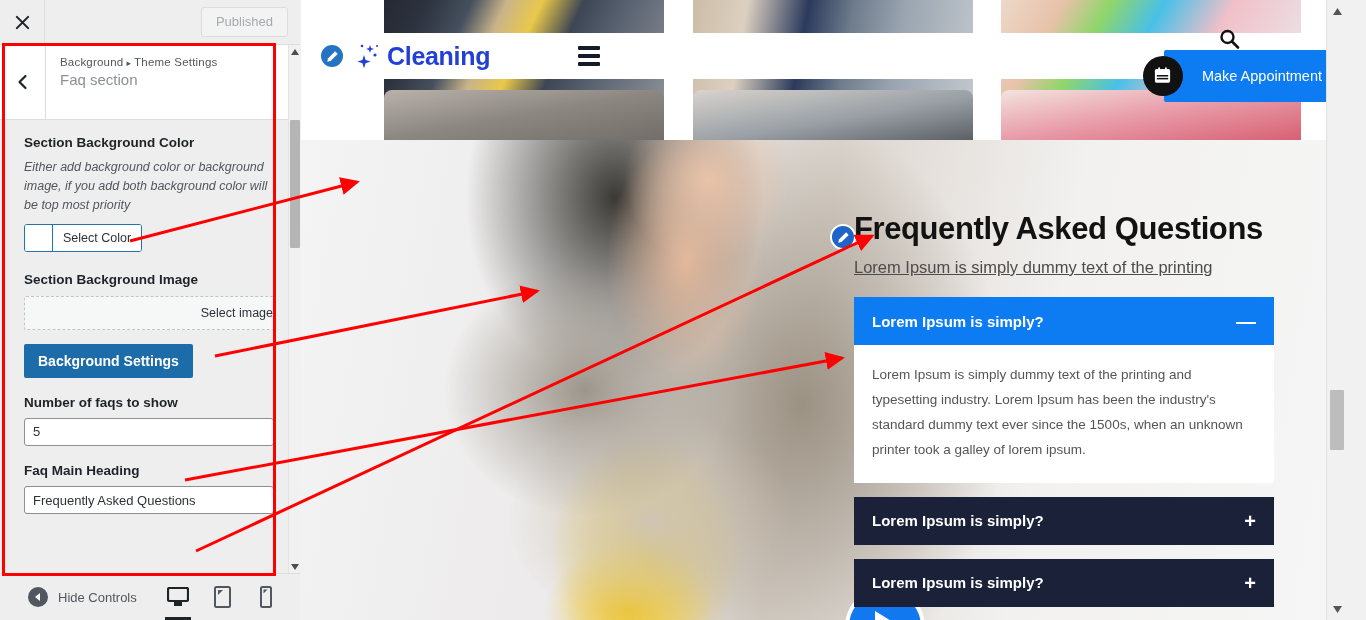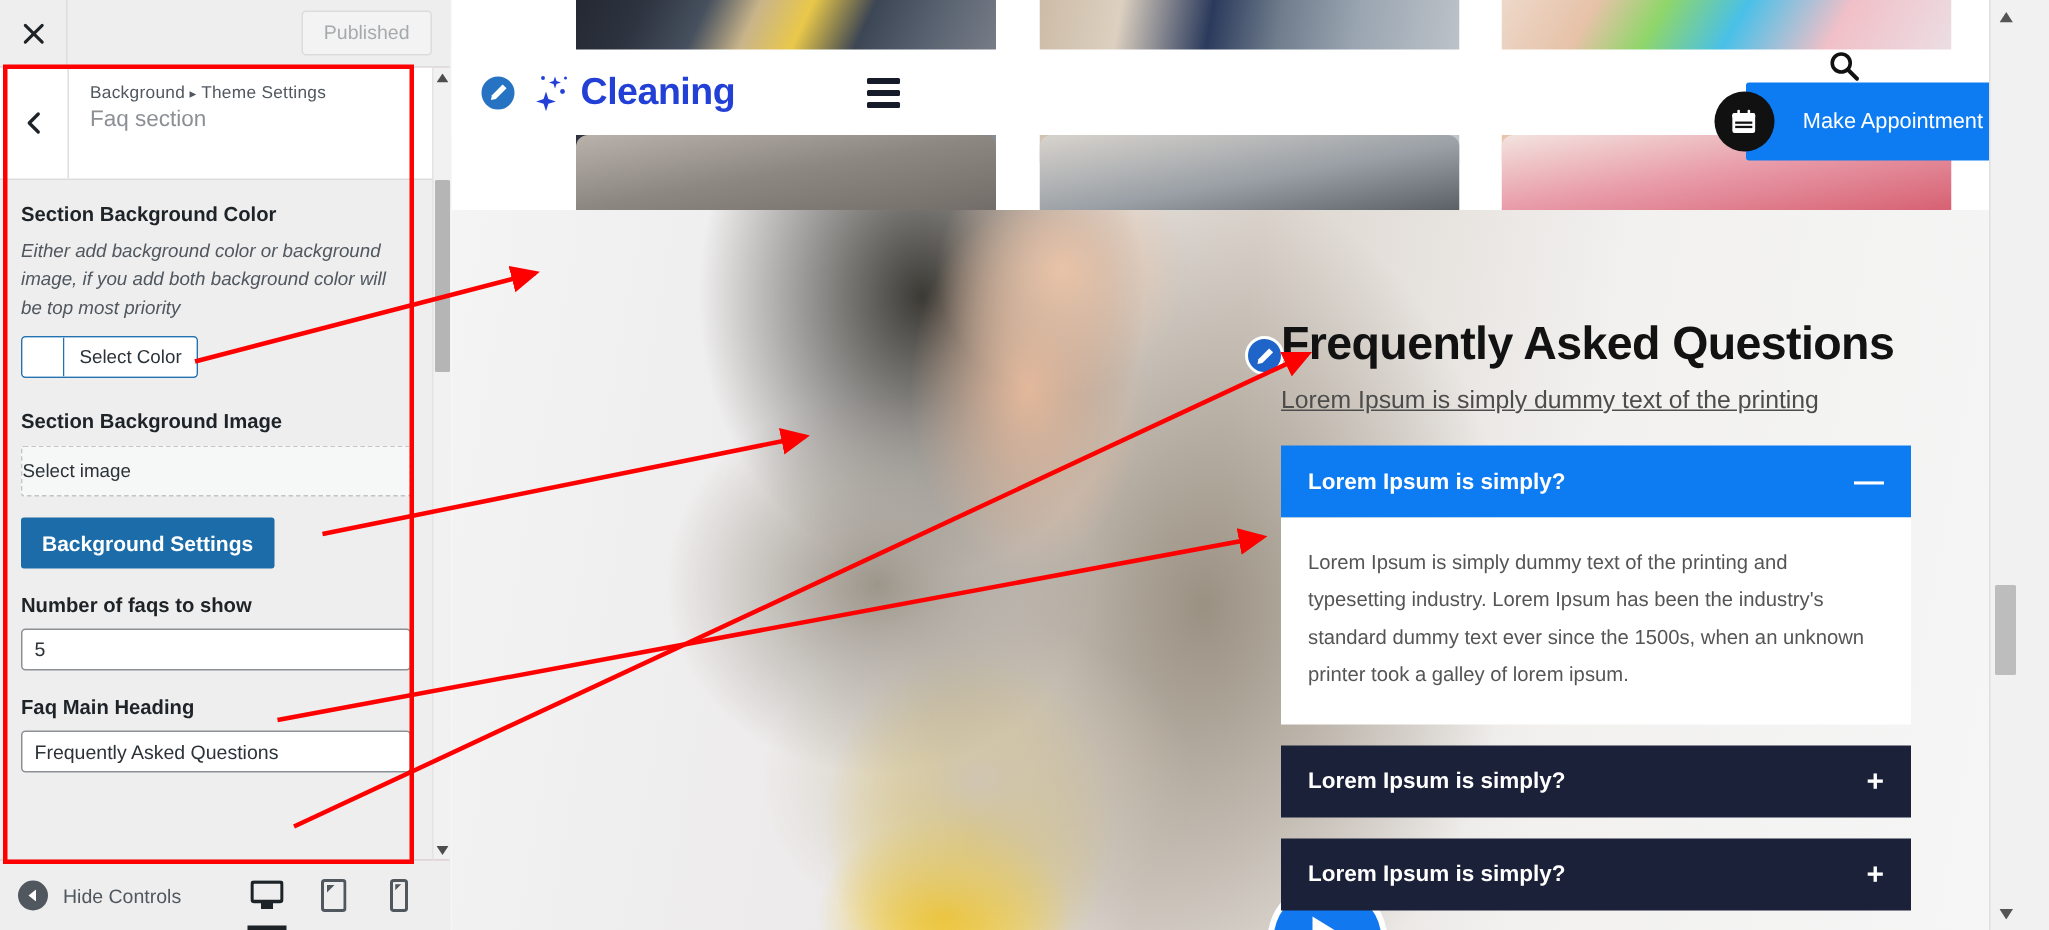--- a/index.html
+++ b/index.html
@@ -53,21 +53,21 @@
     width: 46px; display: flex; align-items: center; justify-content: center;
     border-right: 1px solid #dddddd; cursor: pointer;
   }
   #cz-back svg { width: 16px; height: 16px; }
   #cz-titletext { padding: 11px 0 0 14px; }
   #cz-breadcrumb { font-size: 11.5px; color: #50575e; letter-spacing: .2px; }
   #cz-breadcrumb .sep { font-size: 9px; color: #50575e; margin: 0 3px; }
   #cz-paneltitle { font-size: 15px; color: #8c8f94; font-weight: 400; margin-top: 3px; }
 
   
-  #cz-controls { padding: 14px 14px 0 14px; }
+  #cz-controls { padding: 14px 14px 0 24px; }
   .ctl { margin-bottom: 16px; }
   .ctl-label {
     display: block; font-size: 13.5px; font-weight: 700;
     color: #1d2327; margin-bottom: 6px; line-height: 1.35;
   }
   .ctl-desc {
     display: block; font-size: 12.5px; font-style: italic;
     color: #50575e; line-height: 1.5; margin-bottom: 10px;
   }
   .color-picker {
@@ -75,21 +75,21 @@
     border: 1px solid #2271b1; border-radius: 3px;
     background: #fff; height: 28px; overflow: hidden;
   }
   .color-swatch { width: 28px; background: #fff; border-right: 1px solid #2271b1; }
   .color-btn {
     padding: 0 10px; font-size: 12.5px; color: #2c3338;
     display: flex; align-items: center; cursor: pointer; background: #fff;
   }
   .img-select {
     border: 1px dashed #c3c4c7; background: #f6f7f7;
-    text-align: left; font-size: 12.5px; color: #2c3338;
+    text-align: right; font-size: 12.5px; color: #2c3338;
     padding: 9px 0; cursor: pointer; border-radius: 2px;
   }
   .btn-primary {
     display: inline-block; background: #1b6ca8; color: #fff;
     font-weight: 700; font-size: 14px; padding: 9px 14px;
     border: none; border-radius: 2px; cursor: pointer;
     margin-top: 14px;
   }
   .txt-input {
     display: block; width: 100%; height: 28px;
@@ -111,21 +111,21 @@
     position: absolute; left: 1px; top: 75px; width: 10px; height: 128px;
     background: #b5b5b5; border-radius: 1px;
   }
 
   
   #cz-footer {
     position: absolute; left: 0; bottom: 0; width: 300px; height: 47px;
     background: #eeeeee; border-top: 1px solid #dddddd;
     display: flex; align-items: center;
   }
-  #cz-hide { display: flex; align-items: center; cursor: pointer; padding-left: 12px; }
+  #cz-hide { display: flex; align-items: center; cursor: pointer; padding-left: 28px; }
   #cz-hide .circ {
     width: 20px; height: 20px; border-radius: 50%; background: #50575e;
     display: flex; align-items: center; justify-content: center; margin-right: 10px;
   }
   #cz-hide .circ svg { width: 8px; height: 8px; }
   #cz-hide-label { font-size: 13px; color: #50575e; }
   #cz-devices { margin-left: auto; display: flex; align-items: center; padding-right: 22px; gap: 20px; }
   .dev { width: 24px; height: 30px; display: flex; align-items: center; justify-content: center;
          cursor: pointer; position: relative; }
   .dev svg { display: block; }
@@ -161,21 +161,21 @@
       linear-gradient(115deg, #20242d 0%, #2e3440 18%, #46505e 30%, #c9b48a 40%, #e9c84a 50%, #3d4654 62%, #5b6472 76%, #8e9299 100%); }
   .ph2 { background:
       linear-gradient(100deg, #cbb9a4 0%, #dcd0c0 20%, #2b3a5c 40%, #6f7c8c 55%, #9aa5b1 72%, #c3c8cd 100%); }
   .ph3 { background:
       linear-gradient(120deg, #f0dfd4 0%, #e6c2a8 22%, #8fd66a 34%, #49c0e8 48%, #f1c0c8 66%, #e8eef2 100%); }
   .ph4 { background: linear-gradient(170deg, #b9b2ab 0%, #8d8782 45%, #6e6864 100%); }
   .ph5 { background: linear-gradient(170deg, #d8d3cd 0%, #9aa0a6 50%, #4d5257 100%); }
   .ph6 { background: linear-gradient(170deg, #f3e3de 0%, #e89aa8 45%, #d35668 100%); }
 
   #navbar {
-    position: absolute; left: 0; top: 33px; width: 1045px; height: 57px;
+    position: absolute; left: 0; top: 33px; width: 1045px; height: 46px;
     background: #ffffff; z-index: 6;
     display: flex; align-items: center;
   }
   #brand { display: flex; align-items: center; margin-left: 18px; }
   #brand-name { font-size: 25px; font-weight: 700; color: #2340d6; letter-spacing: -.3px; margin-left: 4px; }
   #hamburger { margin-left: 88px; display: flex; flex-direction: column; gap: 4px; cursor: pointer; }
   #hamburger span { display: block; width: 22px; height: 4px; background: #151b28; border-radius: 1px; }
   #nav-right { margin-left: auto; display: flex; align-items: center; height: 57px; flex-direction: column; }
   #nav-divider { width: 1px; height: 34px; background: #cfcfcf; margin-right: 32px; }
   #search-btn { cursor: pointer; display: flex; align-items: center; }

